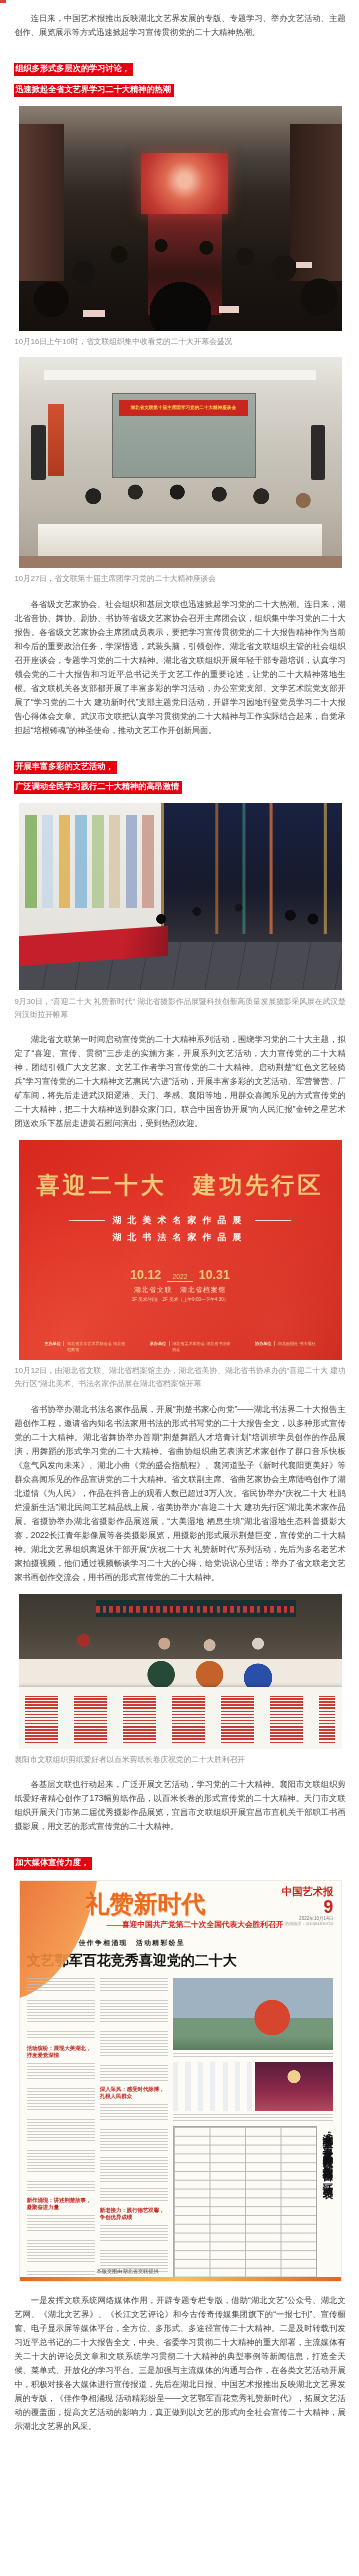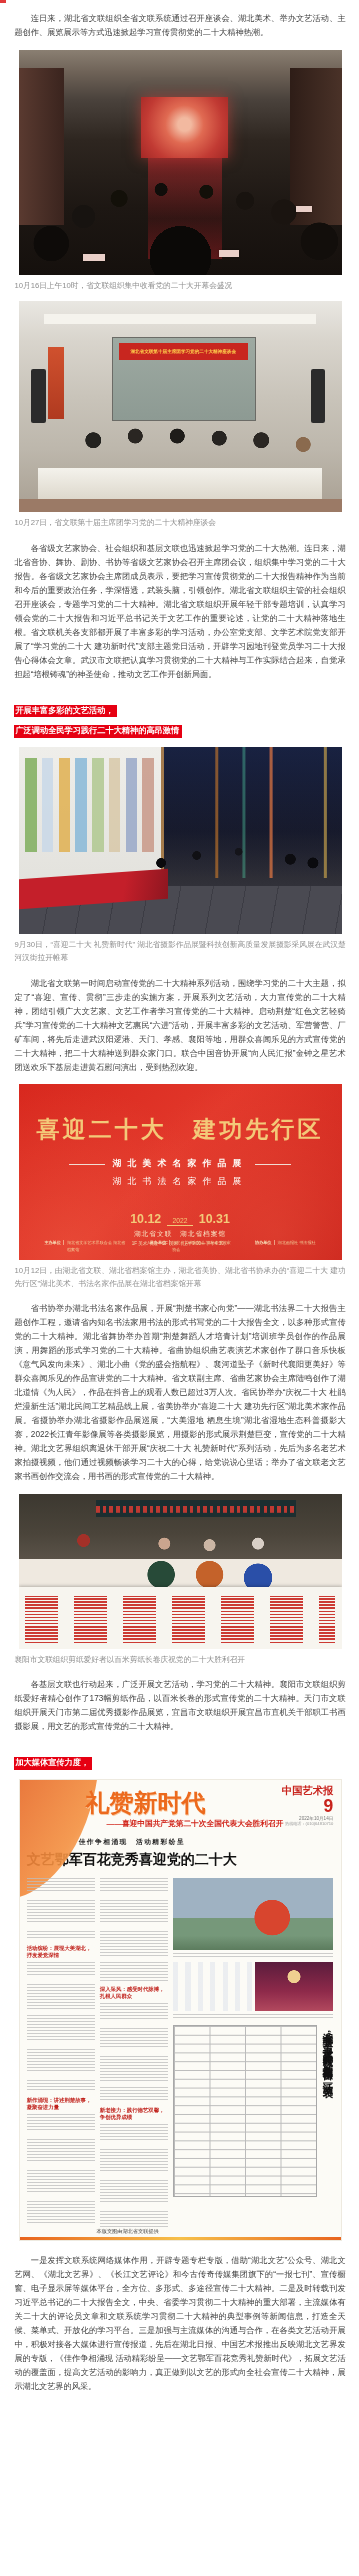--- a/index.html
+++ b/index.html
@@ -71,30 +71,30 @@
   .fig3 .ppl{position:absolute;inset:0;background-image:
     radial-gradient(circle at 44% 62%,#0a0a0c 4.6px,transparent 5.2px),
     radial-gradient(circle at 55% 58%,#101014 4.1px,transparent 4.6px),
     radial-gradient(circle at 84% 60%,#0c0c10 5.2px,transparent 5.7px),
     radial-gradient(circle at 91% 62%,#0a0a0e 5.2px,transparent 5.7px),
     radial-gradient(circle at 68% 56%,#14141a 3.6px,transparent 4.1px);}
   .fig3 .pave{position:absolute;left:0;bottom:0;width:100%;height:26%;background:
     repeating-linear-gradient(100deg,#4a4a52 0 31px,#3c3c44 31px 32px);}
 
   
-  .fig4{height:176px;background:
+  .fig4{height:220px;background:
     radial-gradient(circle at 80% 85%,rgba(255,120,90,.25),transparent 55%),
     radial-gradient(circle at 15% 90%,rgba(255,140,100,.2),transparent 50%),
     linear-gradient(135deg,#d8281e 0%,#e2372a 45%,#c81f18 100%);
     color:#fff;text-align:center;}
   .fig4 .ptitle{margin-top:30px;font-family:"Liberation Serif","DejaVu Serif",serif;font-weight:bold;font-size:23px;letter-spacing:3.1px;color:#f3c979;}
   .fig4 .subwrap{margin-top:13.4px;display:flex;align-items:center;justify-content:center;gap:7.2px;}
   .fig4 .dash{width:36px;height:1px;background:#f4efe6;opacity:.9;}
   .fig4 .psub{font-size:8.8px;letter-spacing:6.2px;color:#fdfbf6;font-weight:bold;text-align:center;}
-  .fig4 .psub2{margin-top:5.2px;font-size:8.8px;letter-spacing:6.2px;color:#fdfbf6;font-weight:normal;text-align:center;}
+  .fig4 .psub2{margin-top:5.2px;font-size:8.8px;letter-spacing:6.2px;color:#fdfbf6;font-weight:bold;text-align:center;}
   .fig4 .dates{margin-top:24px;display:flex;align-items:baseline;justify-content:center;gap:6.2px;color:#f3c979;}
   .fig4 .d1{font-size:12.4px;font-weight:bold;}
   .fig4 .dyr{font-size:6.7px;border-bottom:0.5px solid #f3c979;padding:0 5.2px 1px;}
   .fig4 .venue{margin-top:4.1px;font-size:6.7px;color:#f8e9c8;letter-spacing:1px;}
   .fig4 .note{margin-top:2.6px;font-size:4.6px;color:#f0d9b0;}
   .fig4 .orgs{position:absolute;left:0;bottom:7.2px;width:100%;display:flex;justify-content:space-around;padding:0 15.5px;box-sizing:border-box;}
   .fig4 .org{font-size:4.1px;color:#f2cf9a;display:flex;gap:2.6px;align-items:flex-start;text-align:left;}
   .fig4 .org b{color:#f7e3bb;border-right:0.5px solid rgba(247,227,187,.6);padding-right:2.6px;white-space:nowrap;}
   .fig4 .org span{max-width:62px;display:inline-block;line-height:1.5;}
 
@@ -110,21 +110,21 @@
     radial-gradient(circle at 59% 52%,#c4622a 13.4px,transparent 14px),
     radial-gradient(circle at 74% 32%,#d8cfc6 5.7px,transparent 6.2px),
     radial-gradient(circle at 74% 54%,#2a4fa8 14px,transparent 14.4px);}
   .fig5 .scroll{position:absolute;left:0;bottom:0;width:100%;height:40%;background:#f7f5ef;box-shadow:0 -1px 3.1px rgba(0,0,0,.25);}
   .fig5 .cuts{position:absolute;left:2%;bottom:4%;width:96%;height:30%;background-image:
     repeating-linear-gradient(90deg,#c8261f 0 33px,transparent 33px 49px);
     -webkit-mask-image:repeating-linear-gradient(0deg,#000 0 1.5px,transparent 1.5px 3.1px);
     mask-image:repeating-linear-gradient(0deg,#000 0 1.5px,transparent 1.5px 3.1px);opacity:.9;}
 
   
-  .fig6{height:462px;background:#fcfbf6;border:0.5px solid #eeeae0;box-sizing:border-box;}
+  .fig6{height:402px;background:#fcfbf6;border:0.5px solid #eeeae0;box-sizing:border-box;}
   .np-ribbon{position:absolute;left:-26px;top:-31px;width:98px;height:155px;background:linear-gradient(115deg,#e25a1e,#f49040 70%,#f8c080);border-radius:0 0 90% 0;transform:rotate(6deg);opacity:.9;}
   .np-title{position:absolute;left:66px;top:7.2px;font-size:24px;font-weight:bold;font-family:"Liberation Serif","DejaVu Serif",serif;color:#ec6a1e;text-shadow:0.5px 0.5px 0 #f9c9a0;}
   .np-sub{position:absolute;left:87px;top:39px;font-size:7.7px;font-weight:bold;color:#d1261c;}
   .np-mast{position:absolute;right:7.2px;top:4.1px;width:77px;text-align:right;}
   .np-mast .m1{font-family:"Liberation Serif","DejaVu Serif",serif;font-weight:bold;font-size:10.3px;color:#c8231c;}
   .np-mast .m2{font-size:17.5px;font-weight:bold;color:#c8231c;line-height:1;}
   .np-mast .m3{font-size:4.6px;color:#777;}
   .np-mast .m4{font-size:4.1px;color:#999;}
   .np-kicker{margin:58px 0 0;text-align:center;font-size:6.7px;font-weight:bold;color:#222;letter-spacing:1.5px;width:70%;}
   .np-headline{margin:4.1px 0 0;width:70%;text-align:center;font-size:14px;font-weight:bold;color:#111;font-family:"Liberation Serif","DejaVu Serif",serif;}
@@ -149,22 +149,26 @@
   .np-vtitle{writing-mode:vertical-rl;font-size:10.3px;font-weight:bold;color:#111;font-family:"Liberation Serif","DejaVu Serif",serif;line-height:1.25;height:170px;letter-spacing:1px;}
   .np-credit{position:absolute;left:77px;bottom:5.2px;font-size:5.2px;color:#444;}
   .np-bottombar{position:absolute;left:0;bottom:0;width:100%;height:3.6px;background:linear-gradient(90deg,#e8641e,#f6c04a 50%,#e8641e);}
 </style>
 </head>
 <body>
 
 <div class="page">
   <div class="edge-dot"></div>
 
-  <p class="para">连日来，湖北省文联组织全省文联系统通过召开座谈会、湖北美术、举办文艺活动、主题创作、展览展示等方式迅速掀起学习宣传贯彻党的二十大精神热潮。</p>
-
+  <p class="para">连日来，中国艺术报推出反映湖北文艺界发展的专版、专题学习、举办文艺活动、主题创作、展览展示等方式迅速掀起学习宣传贯彻党的二十大精神热潮。</p>
+
+  <div class="sec">
+    <div><span class="sec-line">组织多形式多层次的学习讨论，</span></div>
+    <div><span class="sec-line">迅速掀起全省文艺界学习二十大精神的热潮</span></div>
+  </div>
 
   <figure class="fig1">
     <div class="wallL"></div>
     <div class="wallR"></div>
     <div class="screen"></div>
     <div class="glow"></div>
     <div class="crowd"></div>
     <div class="card c1"></div>
     <div class="card c2"></div>
     <div class="card c3"></div>

